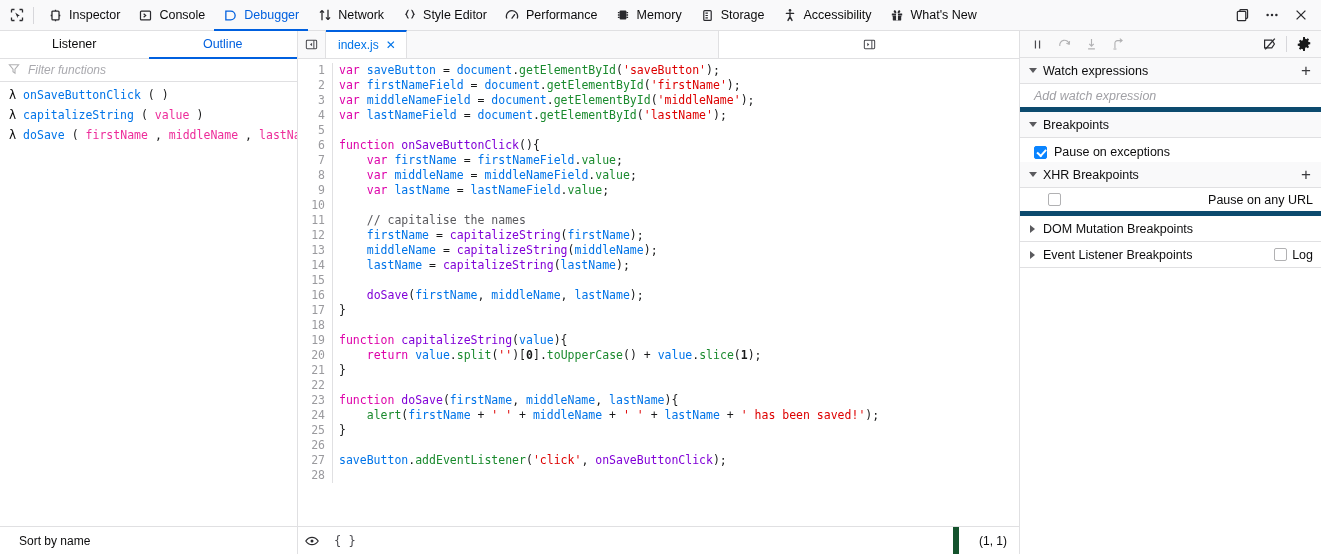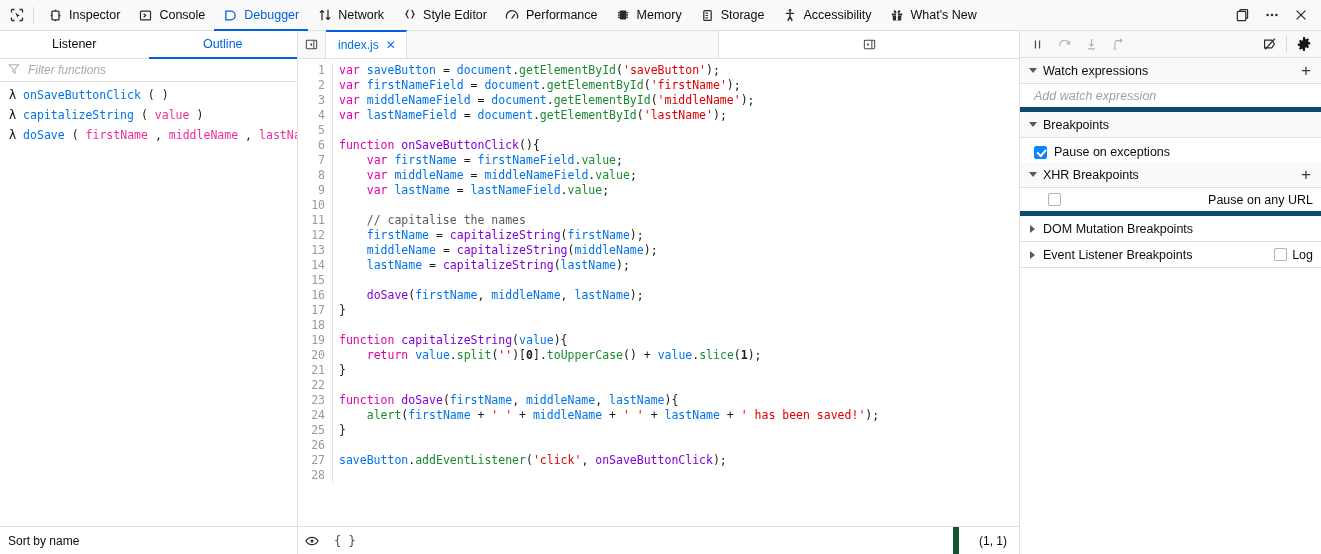--- a/index.html
+++ b/index.html
@@ -76,21 +76,21 @@
     padding:0 0 0 9px;cursor:pointer;
     font-family:"DejaVu Sans Mono","Liberation Mono",monospace;
     font-size:11.5px;white-space:nowrap;
   }
   .lambda{color:#0c0c0d;font-size:12px;font-family:"DejaVu Sans",sans-serif;}
   .fname{color:#0074e8;}
   .fparam{color:#ed2c9a;}
   .fpunc{color:#18191a;}
   .left-foot{
     height:20px;min-height:28px;display:flex;align-items:center;
-    padding:0 8px;border-top:1px solid #e0e0e2;background:#fff;
+    padding:0 19px;border-top:1px solid #e0e0e2;background:#fff;
     font-size:12px;color:#0c0c0d;box-sizing:border-box;cursor:pointer;
   }
 
   
   .center{flex:1;display:flex;flex-direction:column;min-width:0;border-right:1px solid #e0e0e2;}
   .srctabs{
     height:27px;min-height:27px;display:flex;align-items:stretch;
     background:#f9f9fa;border-bottom:1px solid #e0e0e2;
   }
   .scroll-btn{

